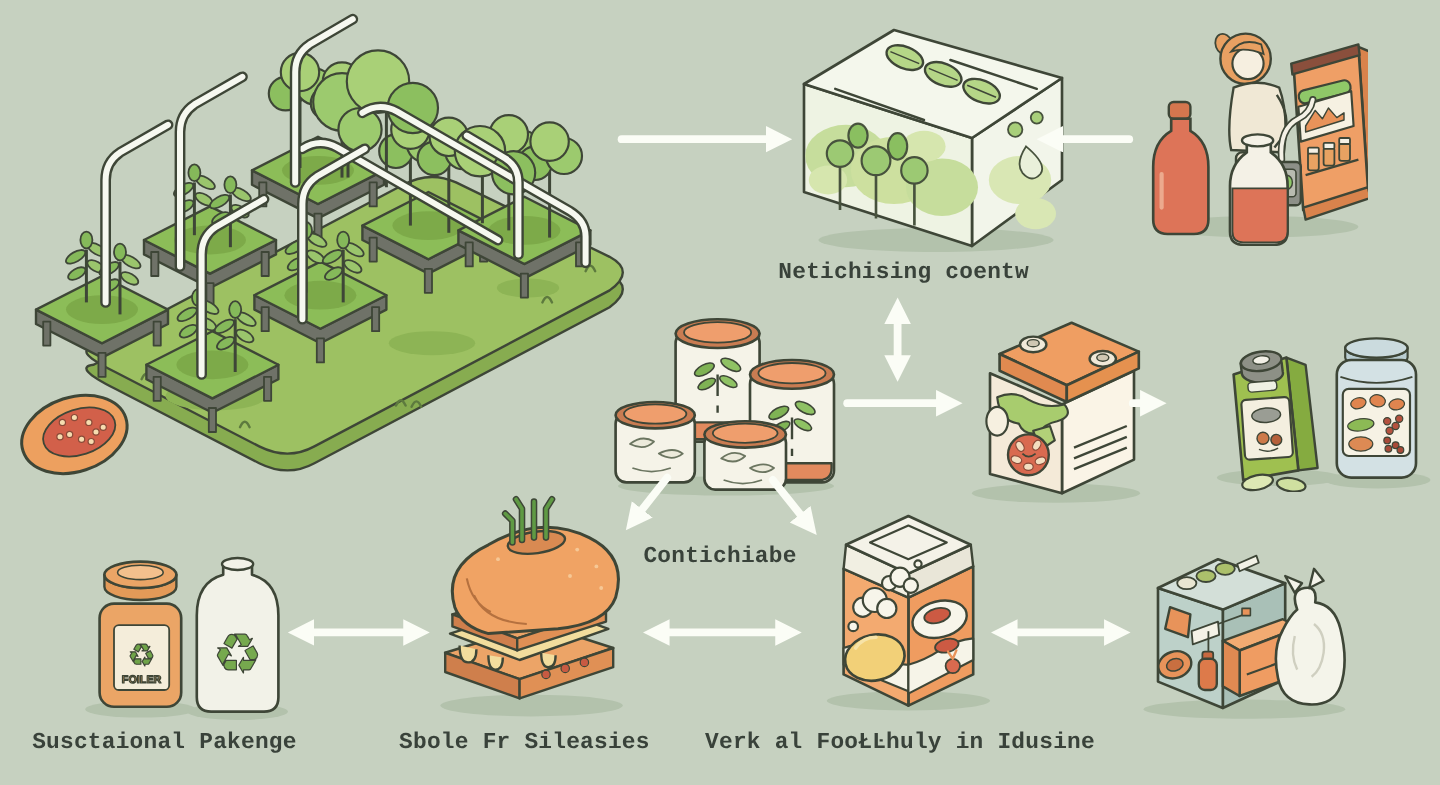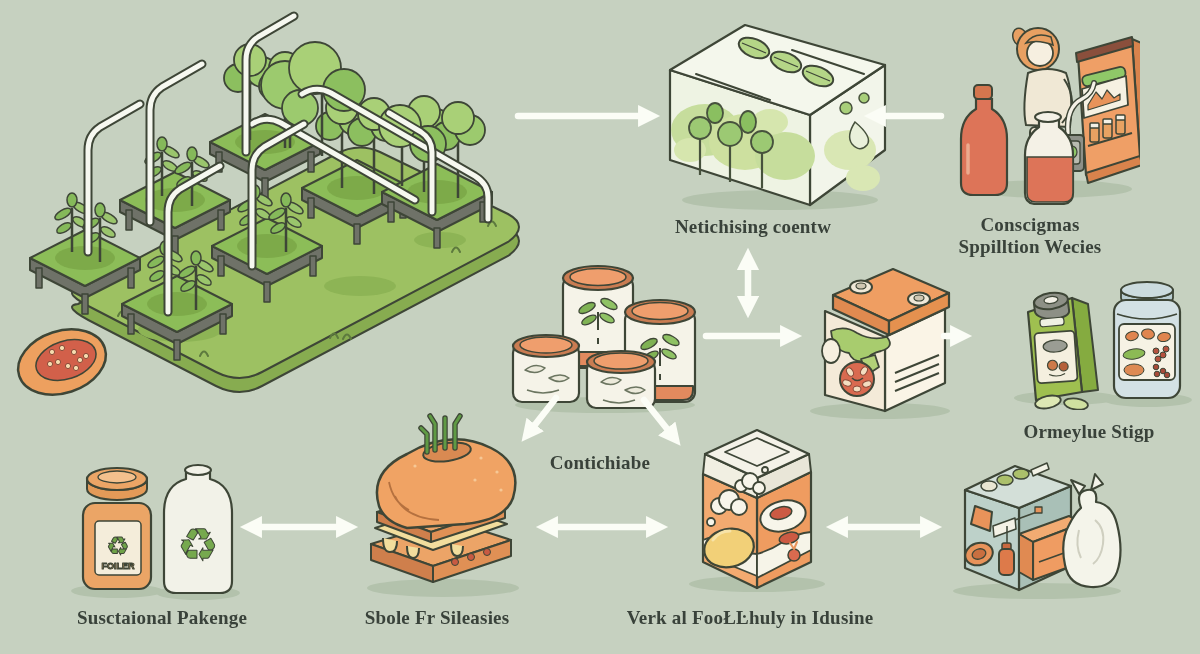--- a/index.html
+++ b/index.html
@@ -1,21 +1,21 @@
 <!DOCTYPE html>
 <html><head>
 <meta charset="utf-8">
 <style>
   html,body{margin:0;padding:0;background:#c6d1c0;}
   #canvas{position:relative;width:1200px;height:654px;background:#c6d1c0;overflow:hidden;
           font-family:"Liberation Sans",sans-serif;}
   .ill{position:absolute;}
   .lbl{position:absolute;transform:translateX(-50%);font-weight:700;font-size:19px;
        color:#39423a;text-align:center;letter-spacing:.2px;white-space:nowrap;
-       font-family:Liberation Serif, serif;}
+       font-family:Liberation Mono, monospace;}
   .lbl2{line-height:22px;}
   svg{display:block;}
 </style>
 </head>
 <body>
 
 <div id="canvas">
 
   <svg class="ill" style="left:0;top:0" width="540" height="400" viewBox="0 0 540 400">
     <defs>
@@ -458,22 +458,17 @@
       <line x1="944" y1="336" x2="952" y2="336" marker-end="url(#ah)"></line>
       <line x1="556" y1="398" x2="534" y2="426" marker-end="url(#ah)"></line>
       <line x1="644" y1="400" x2="668" y2="430" marker-end="url(#ah)"></line>
       <line x1="260" y1="527" x2="338" y2="527" marker-start="url(#ah)" marker-end="url(#ah)"></line>
       <line x1="556" y1="527" x2="648" y2="527" marker-start="url(#ah)" marker-end="url(#ah)"></line>
       <line x1="846" y1="527" x2="922" y2="527" marker-start="url(#ah)" marker-end="url(#ah)"></line>
     </g>
   </svg>
 
   <div class="lbl" style="left:753px;top:216px">Netichising coentw</div>
-  <div class="lbl lbl2" style="left:1030px;top:214px">
-    <div>Conscigmas</div>
-    <div>Sppilltion Wecies</div>
-  </div>
   <div class="lbl" style="left:600px;top:452px">Contichiabe</div>
-  <div class="lbl" style="left:1089px;top:421px">Ormeylue Stigp</div>
-  <div class="lbl" style="left:162px;top:607px">Susctaional Pakenge</div>
+  <div class="lbl" style="left:137px;top:607px">Susctaional Pakenge</div>
   <div class="lbl" style="left:437px;top:607px">Sbole Fr Sileasies</div>
   <div class="lbl" style="left:750px;top:607px">Verk al FooŁĿhuly in Idusine</div>
 </div>
 
 </body></html>

